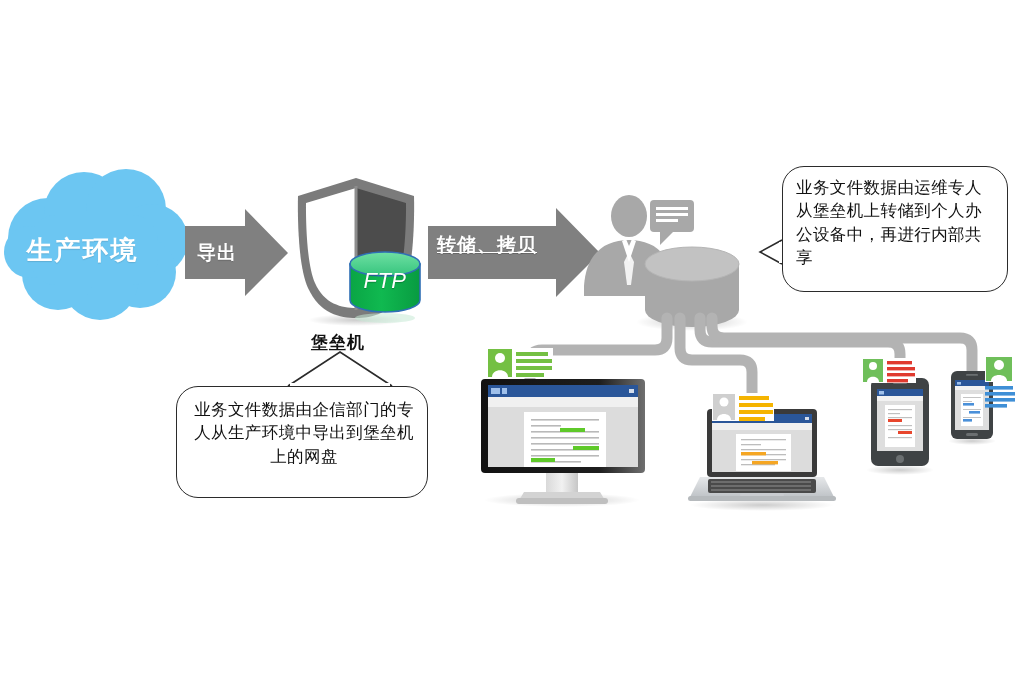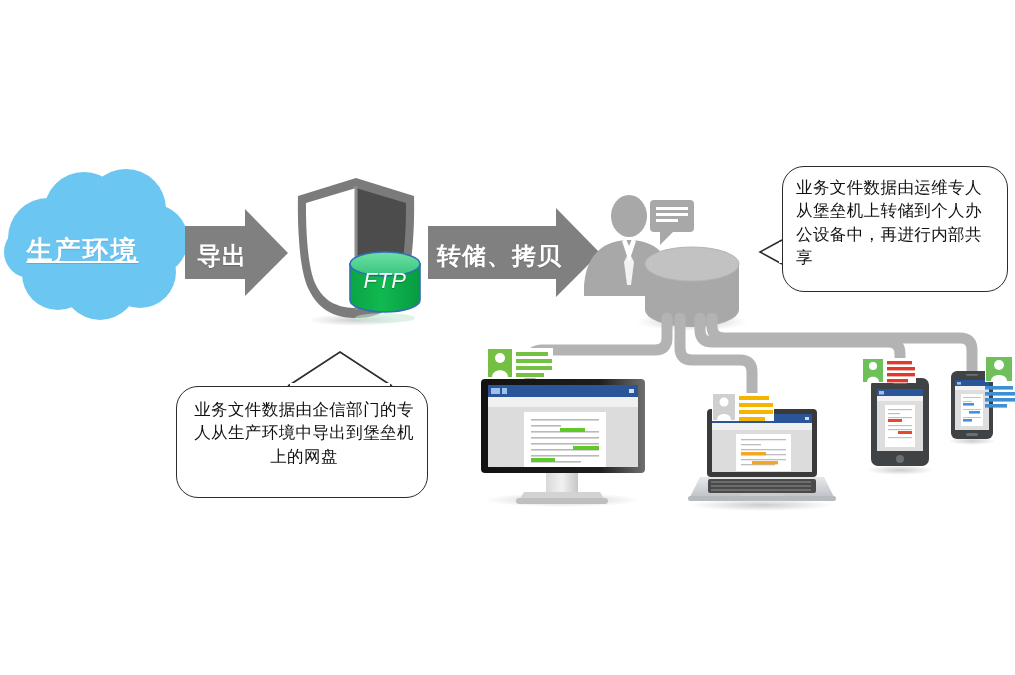--- a/index.html
+++ b/index.html
@@ -14,31 +14,30 @@
   .abs{position:absolute;}
 
   
   .cloud-label{
     position:absolute;left:0;top:233px;width:165px;
     text-align:center;
     color:#ffffff;font-weight:bold;font-size:26px;
     letter-spacing:2px;
     text-shadow:0 1px 1px rgba(0,0,0,.12);
     pointer-events:none;
-    text-decoration:underline;
   }
 
   
   .arrow-label{
-    position:absolute;color:#fff;font-weight:bold;font-size:24px;
+    position:absolute;color:#fff;font-weight:bold;font-size:19px;
     letter-spacing:1px;text-shadow:0 1px 1px rgba(0,0,0,.18);
     white-space:nowrap;
   }
   #arrow1-label{left:197px;top:240px;}
-  #arrow2-label{left:437px;top:240px;}
+  #arrow2-label{left:437px;top:232px;text-decoration:underline;}
 
   
   #ftp-text{
     position:absolute;left:352px;top:268px;width:66px;text-align:center;
     color:#ffffff;font-weight:normal;font-size:22px;font-style:italic;
     text-shadow:0 1px 1px rgba(0,0,0,.25);
     letter-spacing:.5px;
   }
 
   
@@ -375,18 +374,19 @@
   </svg>
 
   <div class="cloud-label">生产环境</div>
 
   <div class="arrow-label" id="arrow1-label">导出</div>
 
   <div class="arrow-label" id="arrow2-label">转储、拷贝</div>
 
   <div id="ftp-text">FTP</div>
 
+  <div id="bastion-label">堡垒机</div>
 
   <div class="callout" id="callout-right">业务文件数据由运维专人从堡垒机上转储到个人办公设备中，再进行内部共享</div>
 
   <div class="callout" id="callout-left">业务文件数据由企信部门的专人从生产环境中导出到堡垒机上的网盘</div>
 
 </div>
 
 </body></html>

